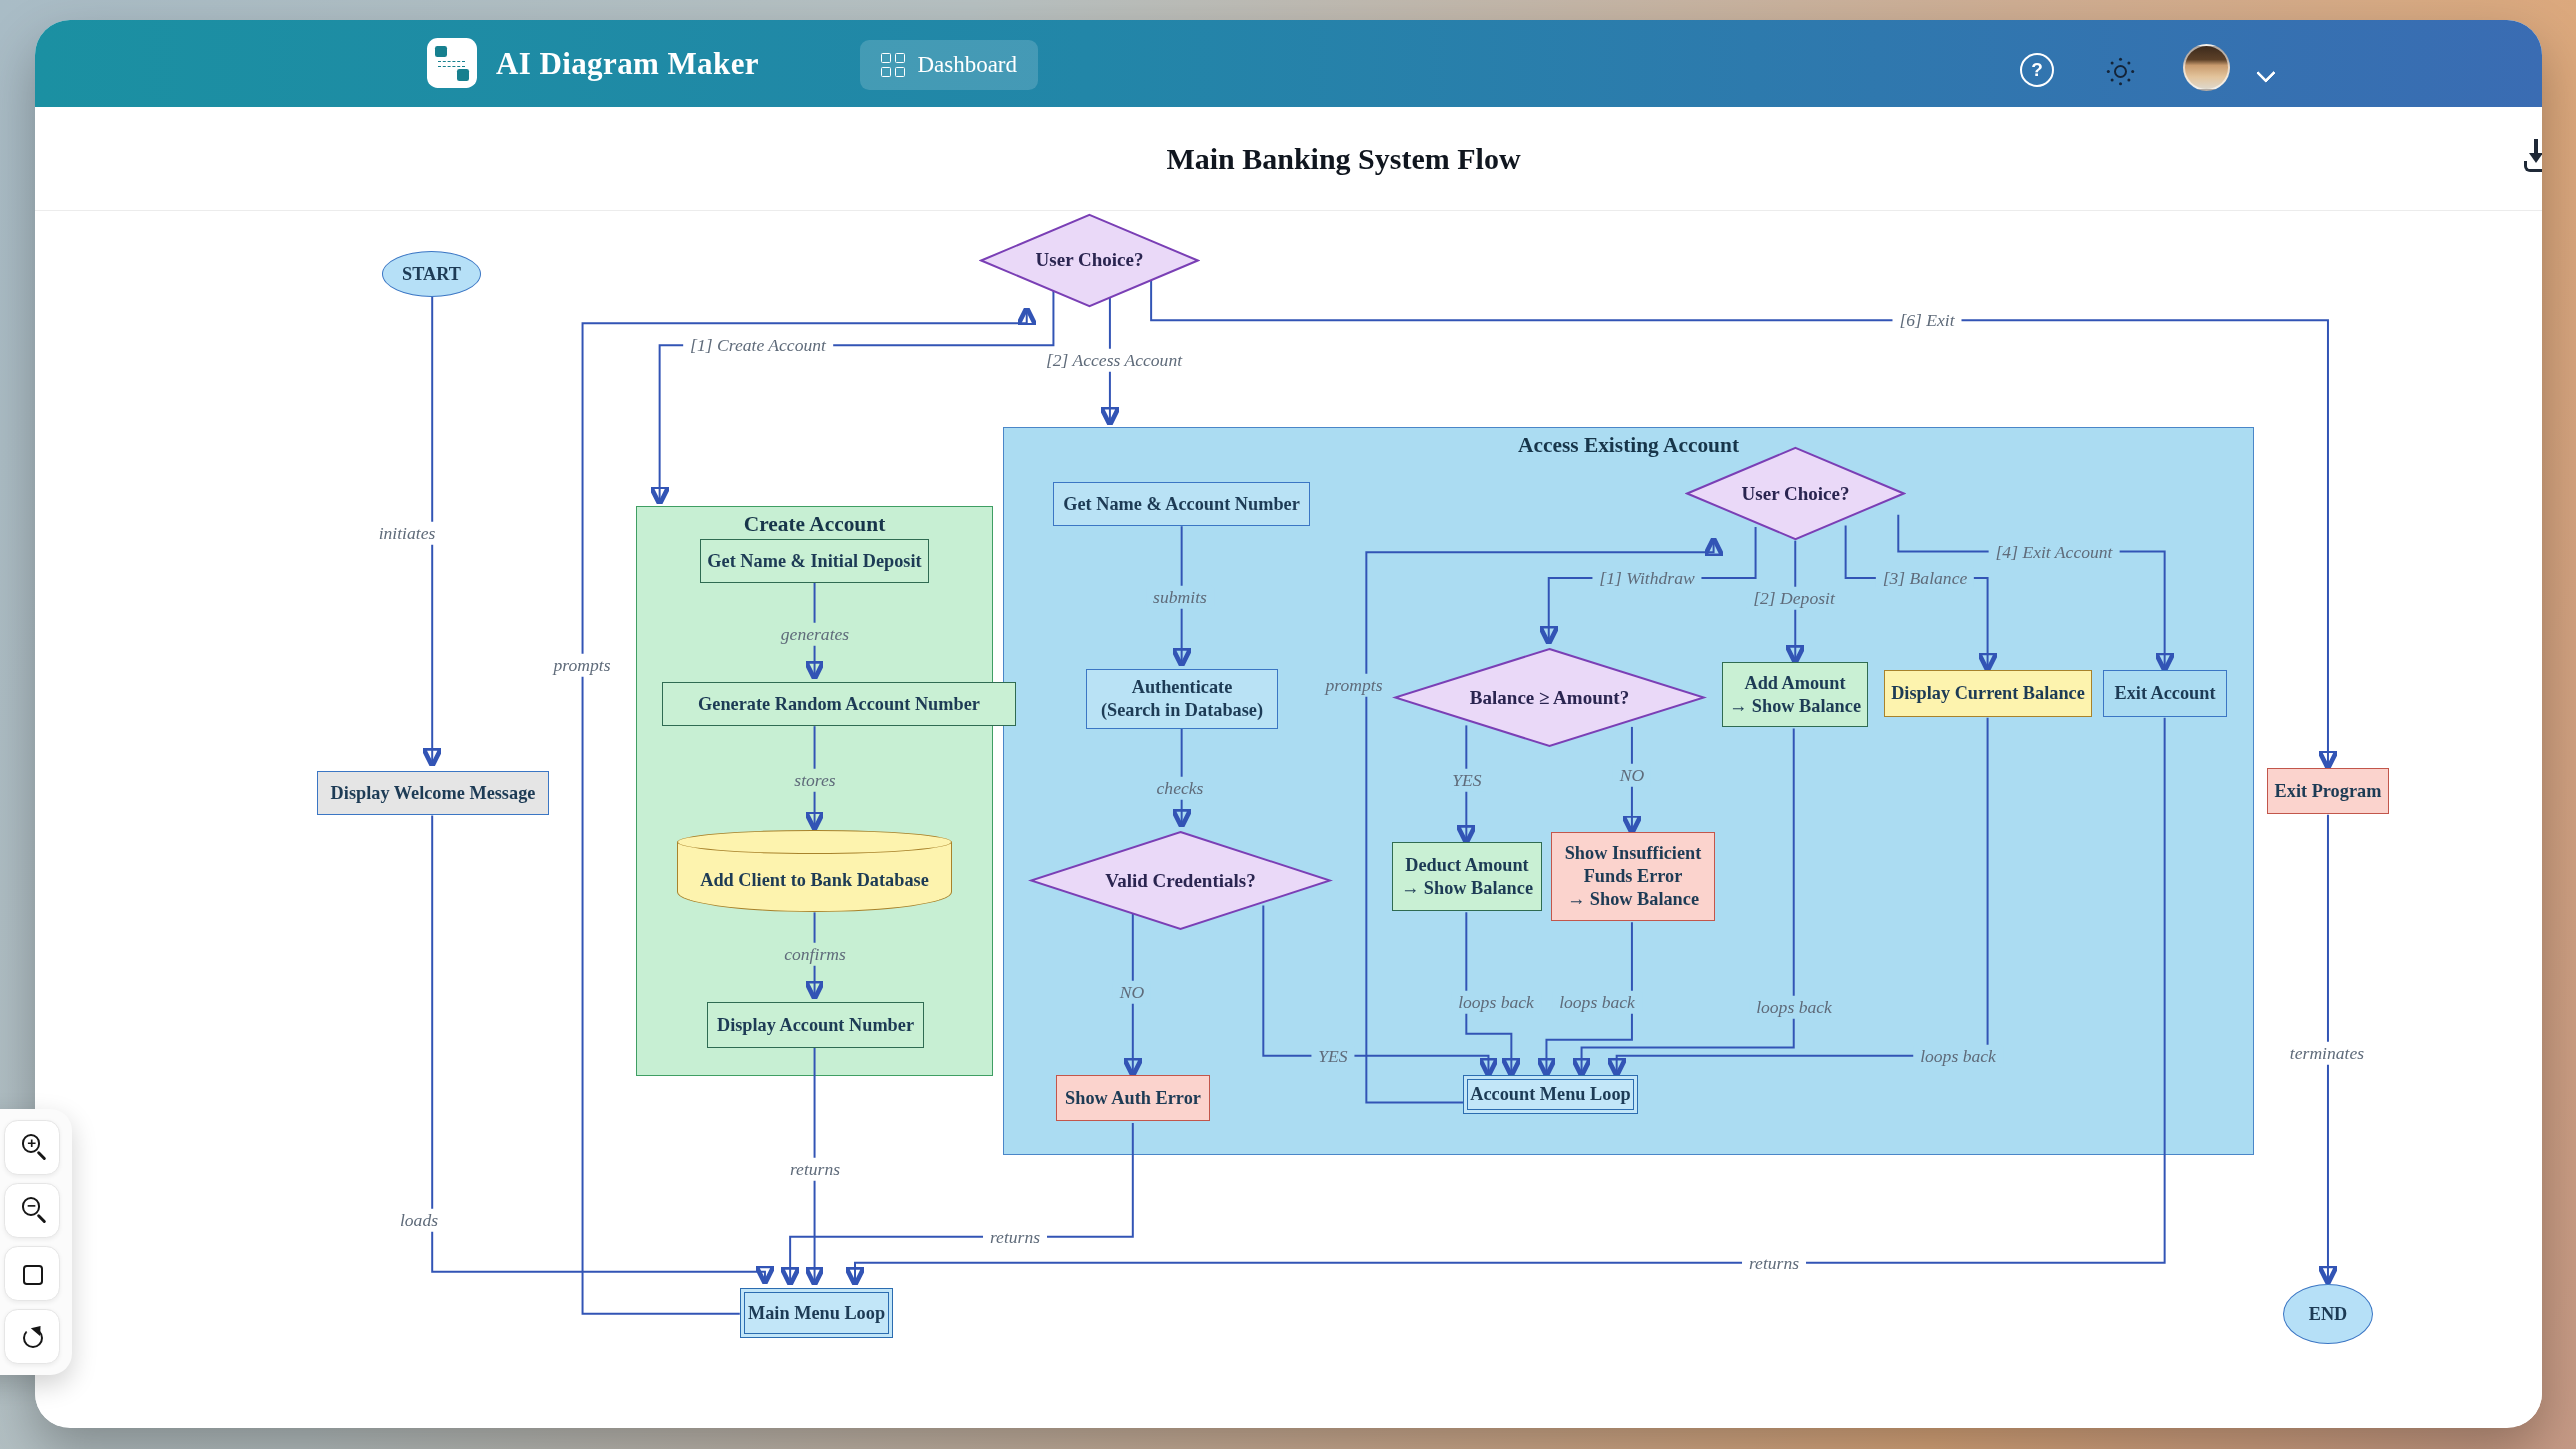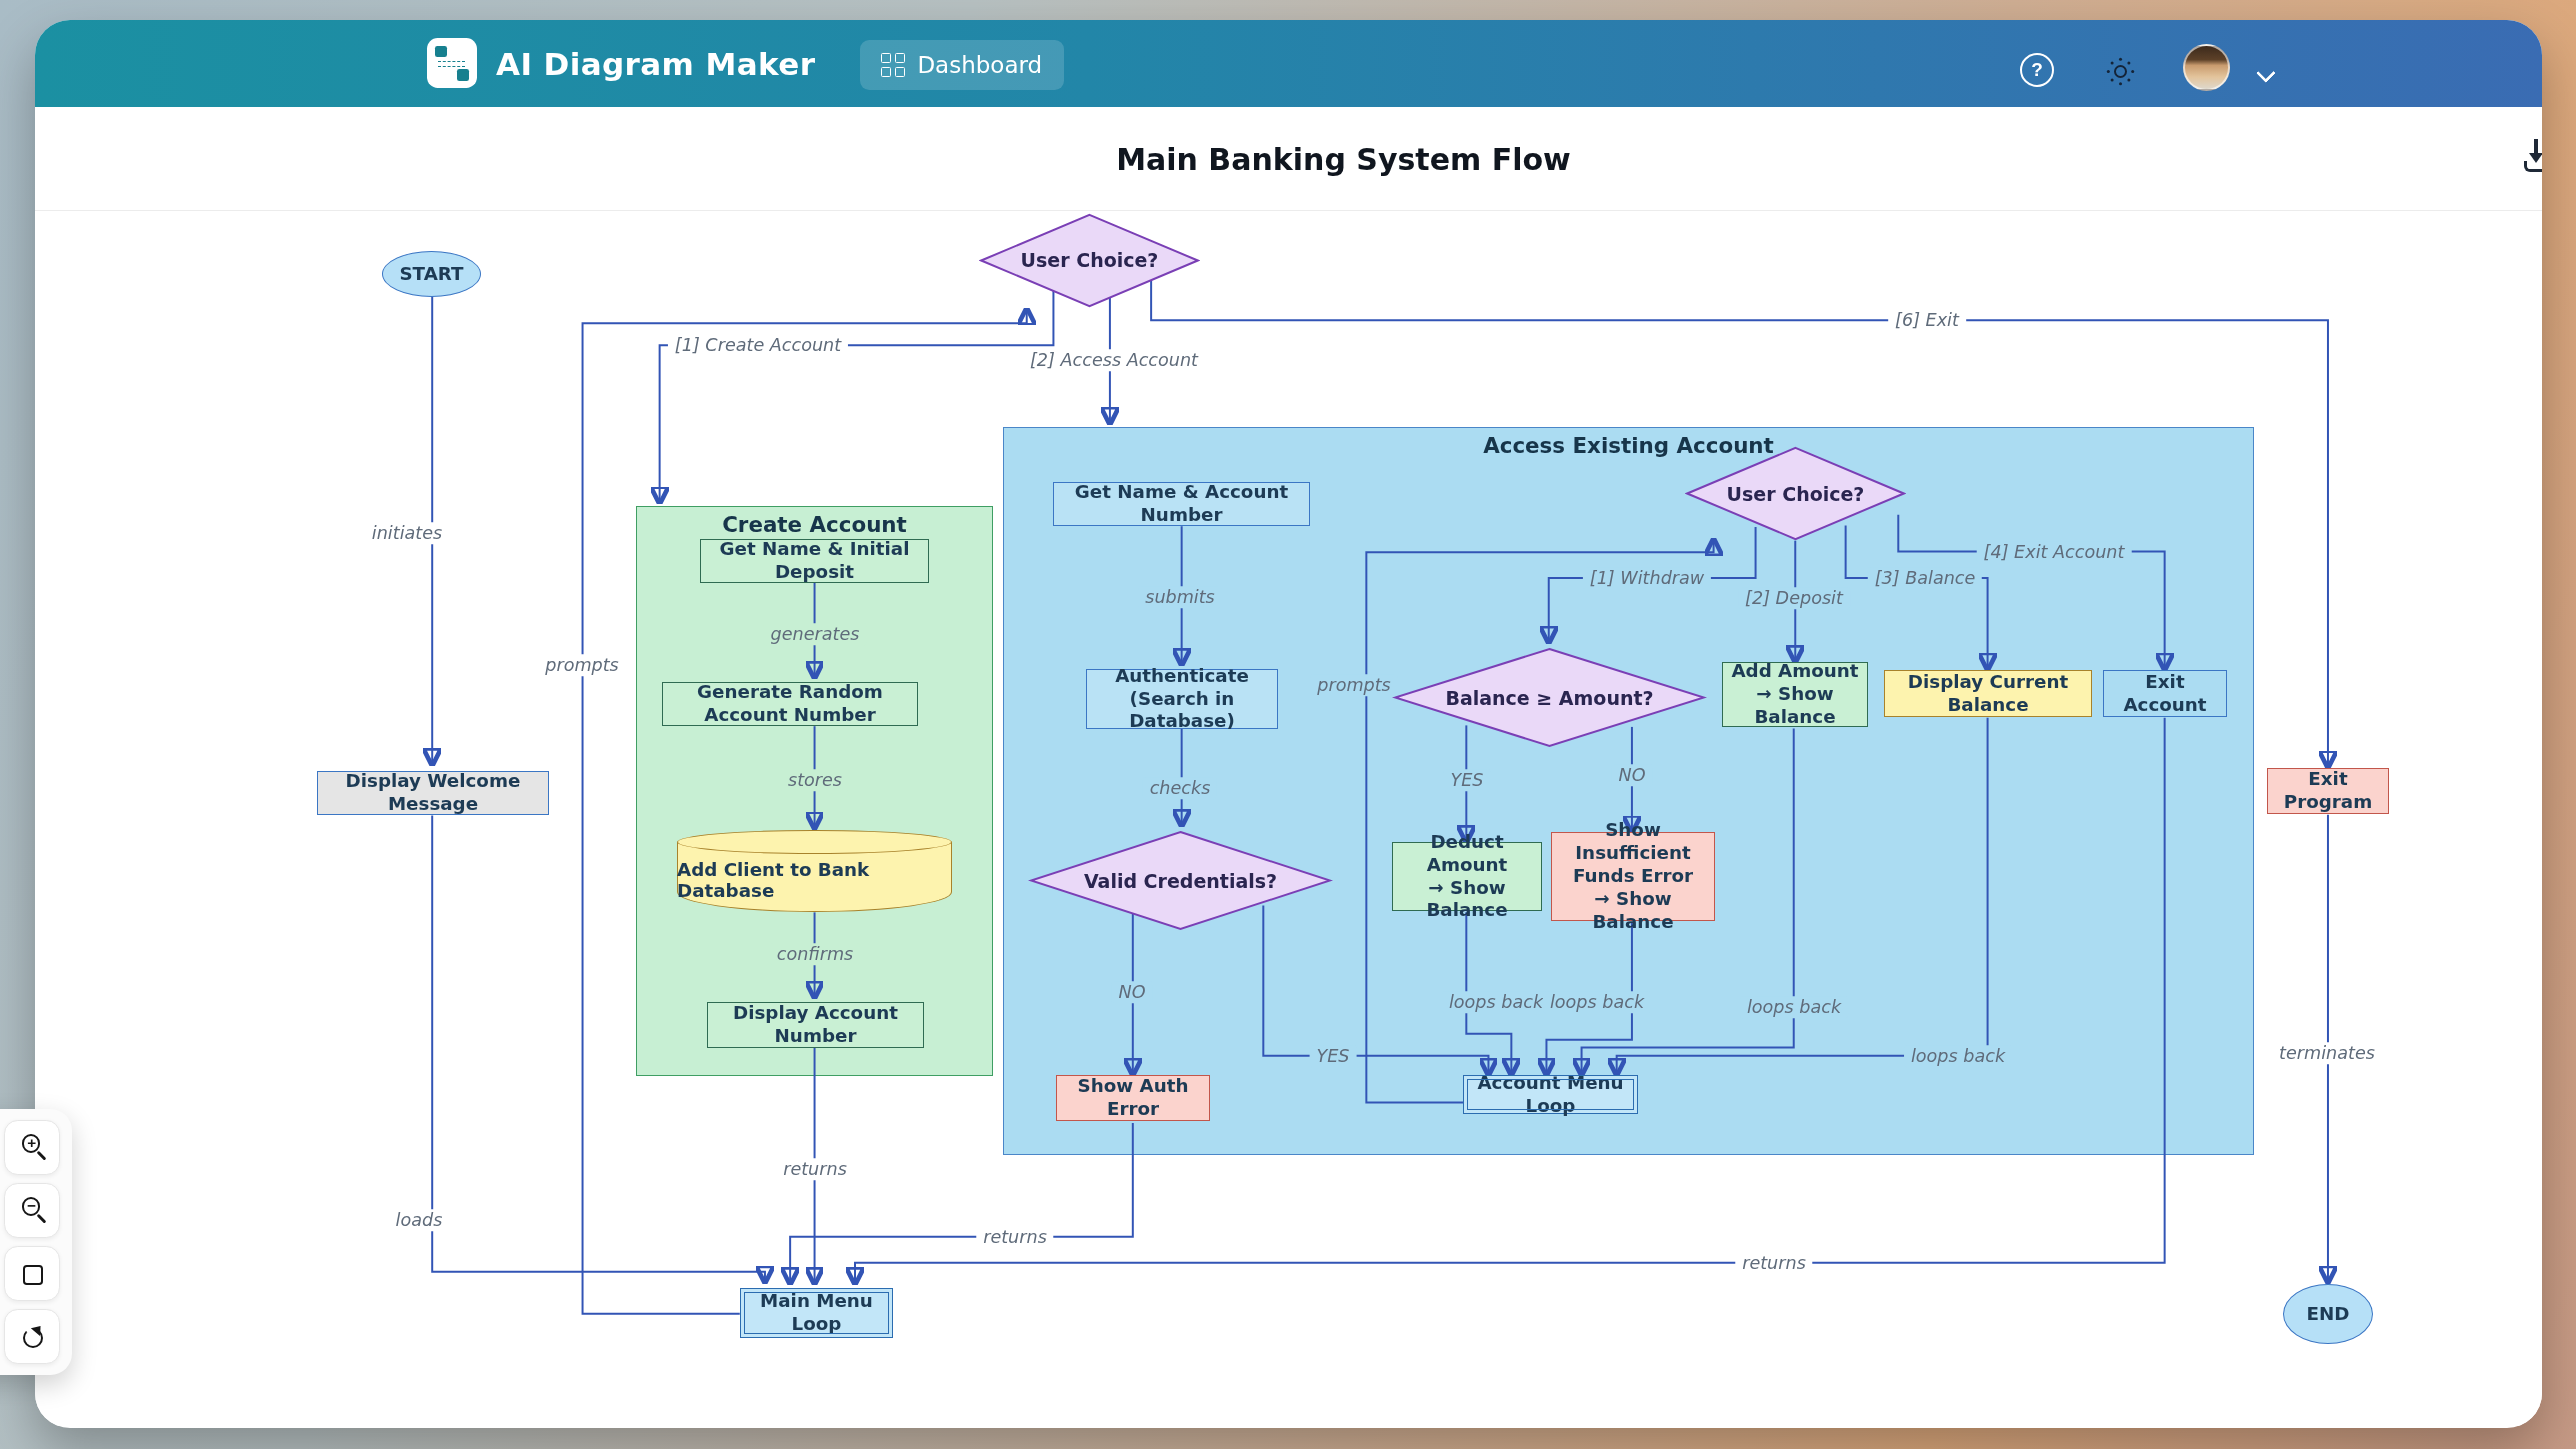--- a/index.html
+++ b/index.html
@@ -1,18 +1,18 @@
 <!DOCTYPE html>
 <html style="font-size:12.2px"><head>
 <meta charset="utf-8">
 <style>
   * { margin:0; padding:0; box-sizing:border-box; }
   body { font-family:"DejaVu Sans","Liberation Sans",sans-serif; }
   .stage { position:relative; width:2576px; height:1449px; overflow:hidden;
-    background:linear-gradient(115deg,#a9bcc6 0%,#b7c1c2 30%,#cfae93 62%,#dca87c 80%,#c69a86 100%); }
+    background:linear-gradient(115deg,#a9bcc6 0%,#b7c1c2 30%,#cfae93 62%,#dca87c 80%,#c69a86 100%);font-family:Liberation Serif, serif; }
   .window { position:absolute; left:35px; top:20px; width:2507px; height:1408px;
     background:#fff; border-radius:35px; overflow:hidden; box-shadow:0 23px 53px rgba(0,0,0,.28); }
   
   .hdr { position:relative; height:87px;
     background:linear-gradient(90deg,#1b90a2 0%,#2286a8 42%,#3a6cb3 100%); }
   .logo { position:absolute; left:392px; top:18.3px; width:50px; height:50px; background:#fff; border-radius:10.7px; }
   .logo::before, .logo::after { content:""; position:absolute; width:11.5px; height:11.5px; background:#17808f; border-radius:2.3px; }
   .logo::before { left:8.4px; top:7.6px; }
   .logo::after { right:8.4px; bottom:7.6px; }
   .logo i { position:absolute; left:10.7px; top:23px; width:27.5px; height:6.1px;
@@ -188,21 +188,21 @@
             <polygon points="50,1 99,25 50,49 1,25" fill="#ead9f8" stroke="#7a3fb5" stroke-width="2" vector-effect="non-scaling-stroke"></polygon>
           </svg>
         <span>User Choice?</span>
       </div>
 
       <div class="node pblue" style="left:282px;top:560px;width:232px;height:44px"><span>Display Welcome Message</span></div>
 
       <div class="node sub" style="left:705px;top:1077px;width:153px;height:50px"><span>Main Menu Loop</span></div>
 
       <div class="node pgreen" style="left:665px;top:328px;width:229px;height:44px"><span>Get Name &amp; Initial Deposit</span></div>
-      <div class="node pgreen" style="left:627px;top:471px;width:256px;height:44px"><span>Generate Random Account Number</span></div>
+      <div class="node pgreen" style="left:627px;top:471px;width:354px;height:44px"><span>Generate Random Account Number</span></div>
 
       <div class="cylinder" style="left:642px;top:619px;width:275px;height:82px">
         <div class="cbody"></div>
           <div class="ctop"></div>
         <div class="clabel">Add Client to Bank Database</div>
       </div>
 
       <div class="node pgreen" style="left:672px;top:791px;width:217px;height:46px"><span>Display Account Number</span></div>
 
       <div class="node pblue2" style="left:1018px;top:271px;width:257px;height:44px"><span>Get Name &amp; Account Number</span></div>

